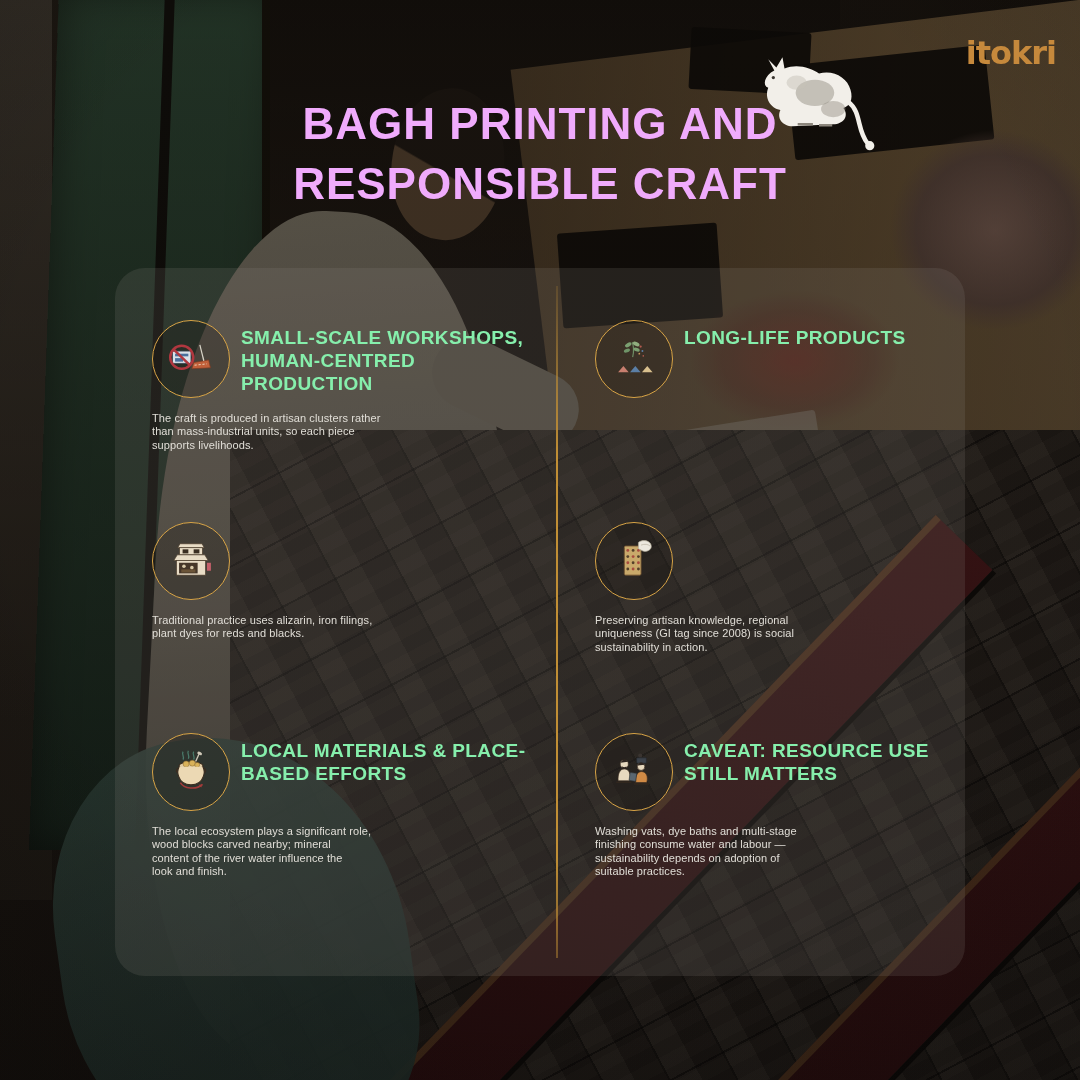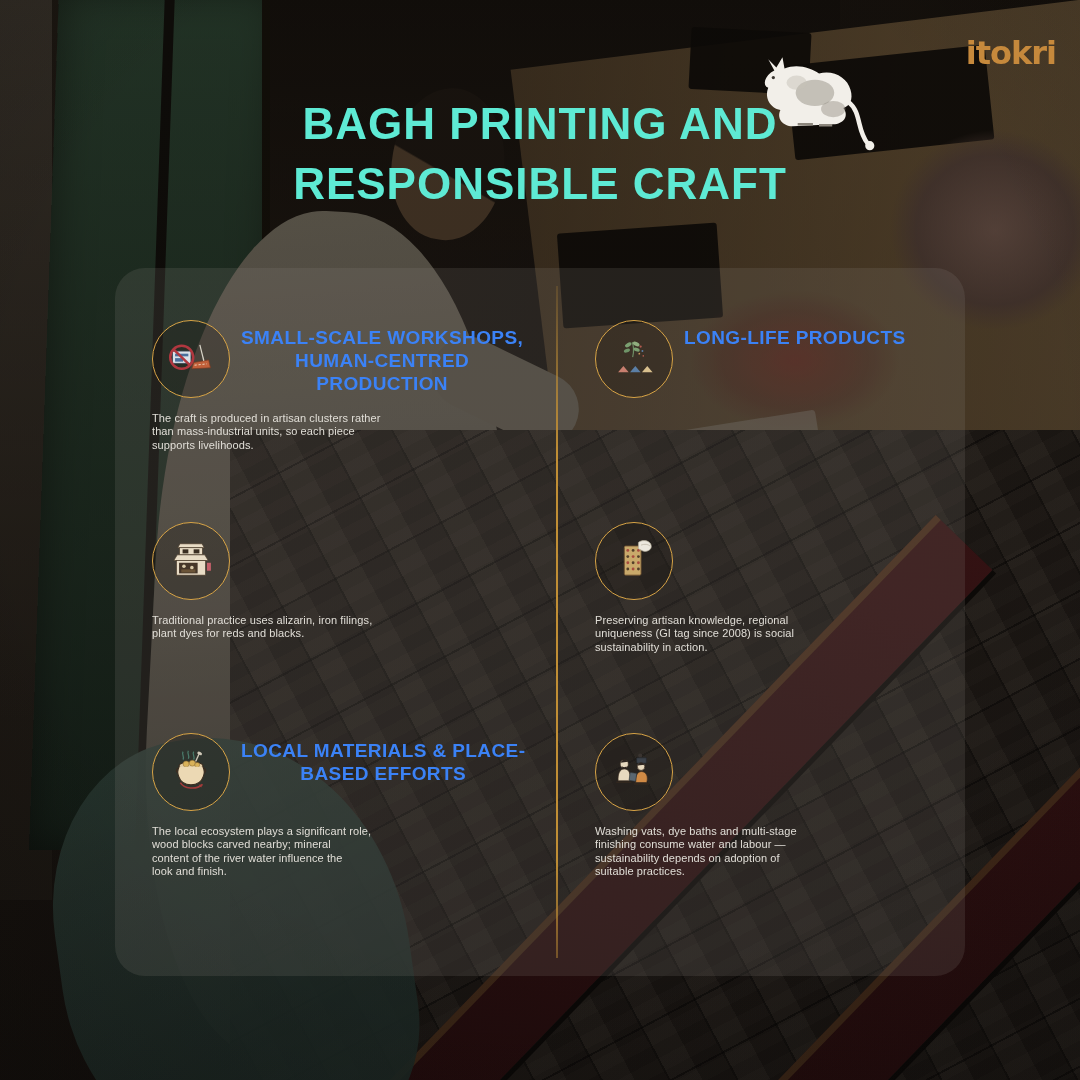--- a/index.html
+++ b/index.html
@@ -42,35 +42,35 @@
   .rs1{left:255px;top:240px;transform:rotate(44deg);}
   .rs2{left:585px;top:300px;transform:rotate(44deg);}
   .bg-teal{left:58px;top:735px;width:350px;height:420px;border-radius:42% 55% 30% 45%;background:linear-gradient(160deg,#486a5d,#35514a 70%);transform:rotate(-8deg);opacity:.92;}
   .bg-overlay{inset:0;background:
      radial-gradient(120% 120% at 50% 40%, transparent 40%, rgba(5,4,3,.38) 100%),
      linear-gradient(180deg, rgba(14,11,8,.48) 0%, rgba(12,9,7,.52) 55%, rgba(8,6,5,.60) 100%);}
   
   .logo{position:absolute;top:34px;right:24px;z-index:25;color:#C6893C;font-family:"DejaVu Sans",sans-serif;font-weight:bold;font-size:32px;letter-spacing:-1px;}
   .cow{position:absolute;left:752px;top:52px;width:132px;height:102px;z-index:15;}
   .title{position:absolute;top:94px;left:0;width:1080px;z-index:25;text-align:center;
-    color:#5eead4;font-weight:bold;font-size:44px;line-height:1.37;letter-spacing:1px;white-space:pre-line;}
+    color:#f0abfc;font-weight:bold;font-size:44px;line-height:1.37;letter-spacing:1px;white-space:pre-line;}
   
   .panel{position:absolute;left:115px;top:268px;width:850px;height:708px;z-index:20;
     background:rgba(150,146,138,0.16);border-radius:30px;}
   .divider{position:absolute;left:441px;top:18px;width:2px;height:672px;
     background:linear-gradient(180deg,rgba(192,142,53,.2),#C08E35 25%,#C08E35 85%,rgba(192,142,53,.45));}
   .sec{position:absolute;}
   .c-left{left:37px;width:404px;}
   .c-right{left:480px;width:380px;}
   .r1{top:52px;}.r2{top:254px;}.r3{top:465px;}
   .sec-head{display:flex;align-items:flex-start;}
   .icon-wrap{width:76px;height:76px;flex:none;border:1.6px solid #D8A446;border-radius:50%;
     display:flex;align-items:center;justify-content:center;background:rgba(18,14,10,.25);}
-  .sec-title{margin-left:11px;padding-top:6px;color:#3b82f6;font-weight:bold;font-size:19px;
-    line-height:1.22;letter-spacing:.4px;white-space:pre-line;text-align:center;}
+  .sec-title{margin-left:11px;padding-top:6px;color:#86efac;font-weight:bold;font-size:19px;
+    line-height:1.22;letter-spacing:.4px;white-space:pre-line;}
   .sec-body{margin-top:14px;color:#E0DDD6;font-size:11px;line-height:1.22;white-space:pre-line;letter-spacing:.1px;}
 </style>
 </head>
 <body>
 
 <div class="bg">
   <div class="bg-base"></div>
   <div class="bg-wall"></div>
   <div class="bg-door"></div>
   <div class="bg-door-gap"></div>
@@ -247,19 +247,21 @@
           <path d="M12.5,19.5 a3.4 2.6 0 0 0 5,0 l-0.5,3 h-4 Z" fill="#2e2520"></path>
           <path d="M8,36 C7.5,28 10,22.5 15,22.5 C20,22.5 22,27 21.5,33 L21,36 Z" fill="#e7d9bf" stroke="#3a2c20" stroke-width="0.8"></path>
           <path d="M6,37.5 h17" stroke="#3a2c20" stroke-width="1"></path>
           <circle cx="34" cy="20" r="4.2" fill="#e7d9bf" stroke="#3a2c20" stroke-width="0.8"></circle>
           <path d="M30,18.6 a4.2 4.2 0 0 1 8,-0.8 Z" fill="#2e2520"></path>
           <path d="M28,38 C27.5,30 30,25.5 34.5,25.5 C39,25.5 41.5,29.5 41,35 L40.5,38 Z" fill="#d08a45" stroke="#3a2c20" stroke-width="0.8"></path>
           <path d="M26,39.5 h17" stroke="#3a2c20" stroke-width="1"></path>
           <rect x="21" y="27" width="7.5" height="9" rx="0.8" fill="#5a6670" stroke="#2e3338" stroke-width="0.6" transform="rotate(8 24.7 31.5)"></rect>
         </svg>
       </div>
+      <div class="sec-title">CAVEAT: RESOURCE USE
+STILL MATTERS</div>
     </div>
     <div class="sec-body">Washing vats, dye baths and multi-stage
 finishing consume water and labour —
 sustainability depends on adoption of
 suitable practices.</div>
   </div>
 </div>
 
 </body></html>

